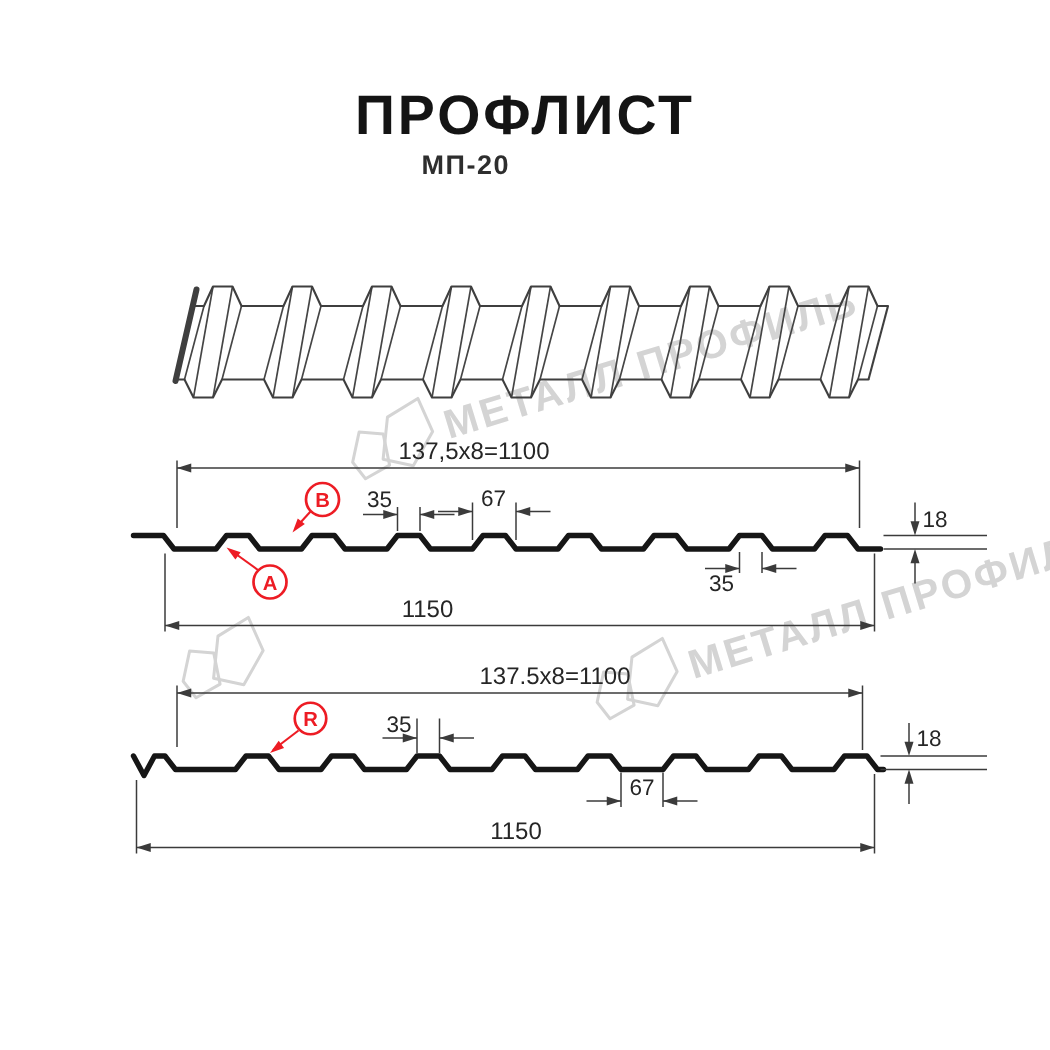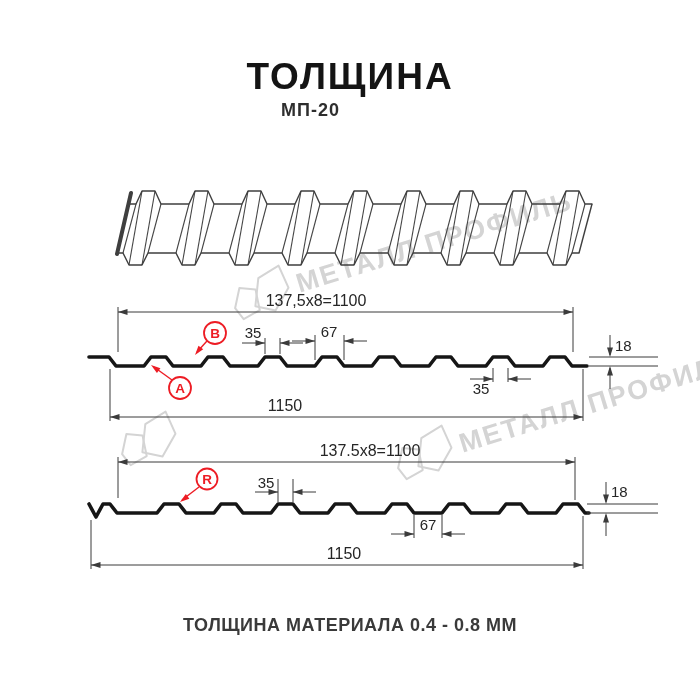--- a/index.html
+++ b/index.html
@@ -17,21 +17,21 @@
   text.redlbl{font-family:"Liberation Sans",sans-serif;font-size:13.5px;font-weight:bold;fill:#ed1c24;}
   text.wm{font-family:"Liberation Sans",sans-serif;font-size:27px;font-weight:bold;
           letter-spacing:2px;fill:#d4d4d4;}
   .wm-shape{fill:none;stroke:#d4d4d4;stroke-width:2;stroke-linejoin:round;}
 </style>
 </head>
 <body>
 
 <div class="stage">
 
-  <div class="title">ТОЛЩИНА</div>
+  <div class="title">ПРОФЛИСТ</div>
   <div class="subtitle">МП-20</div>
 
   <svg width="700" height="700" viewBox="0 0 700 700">
 
     <g transform="translate(225,282) rotate(-17)">
       <path class="wm-shape" d="M2,28 L12,10 L27,16 L25,37 L7,41 Z"></path>
       <path class="wm-shape" d="M22,32 L33,6 L56,0 L59,24 L40,42 Z"></path>
       <text class="wm" x="68" y="32">МЕТАЛЛ ПРОФИЛЬ</text>
     </g>
     <g transform="translate(388,442) rotate(-17)">
@@ -176,14 +176,13 @@
     <text class="redlbl" x="180" y="393" text-anchor="middle">A</text>
 
     <text class="dimlg" x="370" y="456" text-anchor="middle">137.5x8=1100</text>
     <text class="dim" x="266" y="488" text-anchor="middle">35</text>
     <text class="dim" x="428" y="530" text-anchor="middle">67</text>
     <text class="dim" x="611" y="497" text-anchor="start">18</text>
     <text class="dimlg" x="344" y="559" text-anchor="middle">1150</text>
     <text class="redlbl" x="207" y="484" text-anchor="middle">R</text>
   </svg>
 
-  <div class="footer">ТОЛЩИНА МАТЕРИАЛА 0.4 - 0.8 ММ</div>
 </div>
 
 </body></html>

